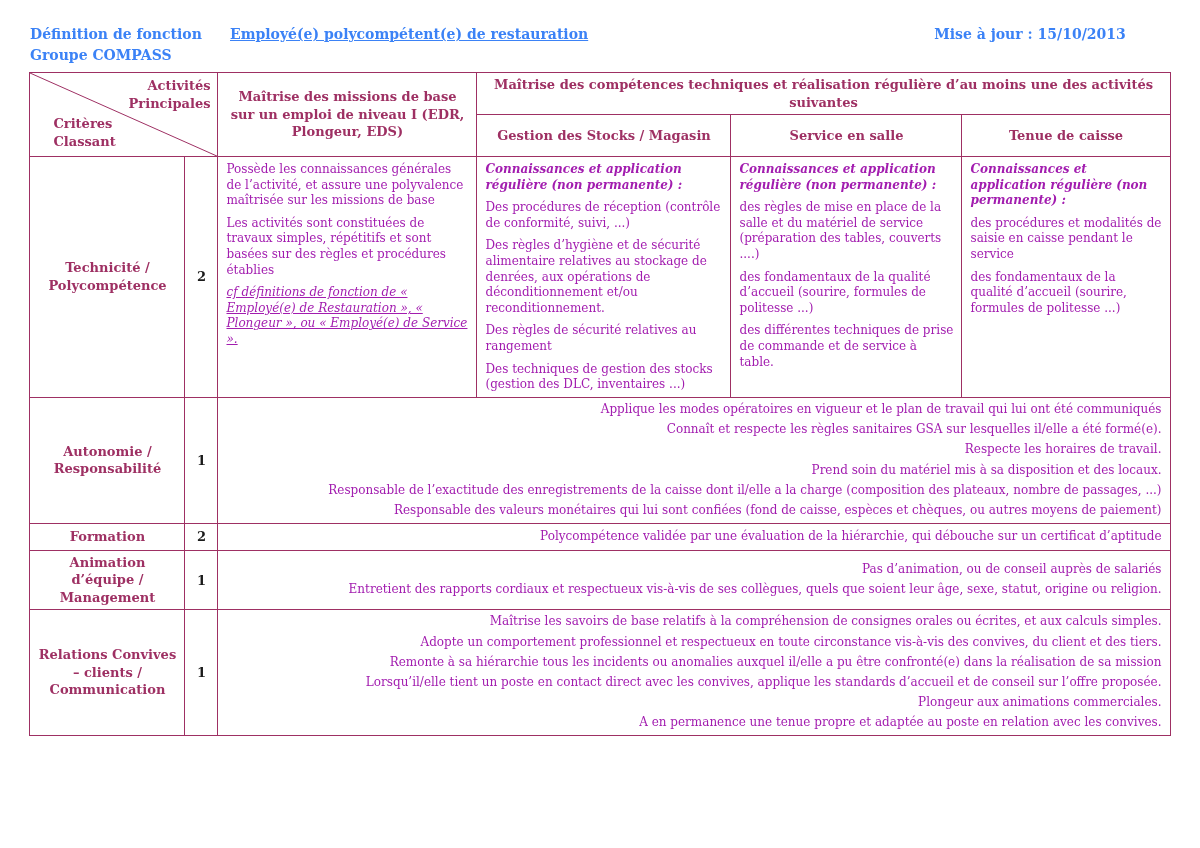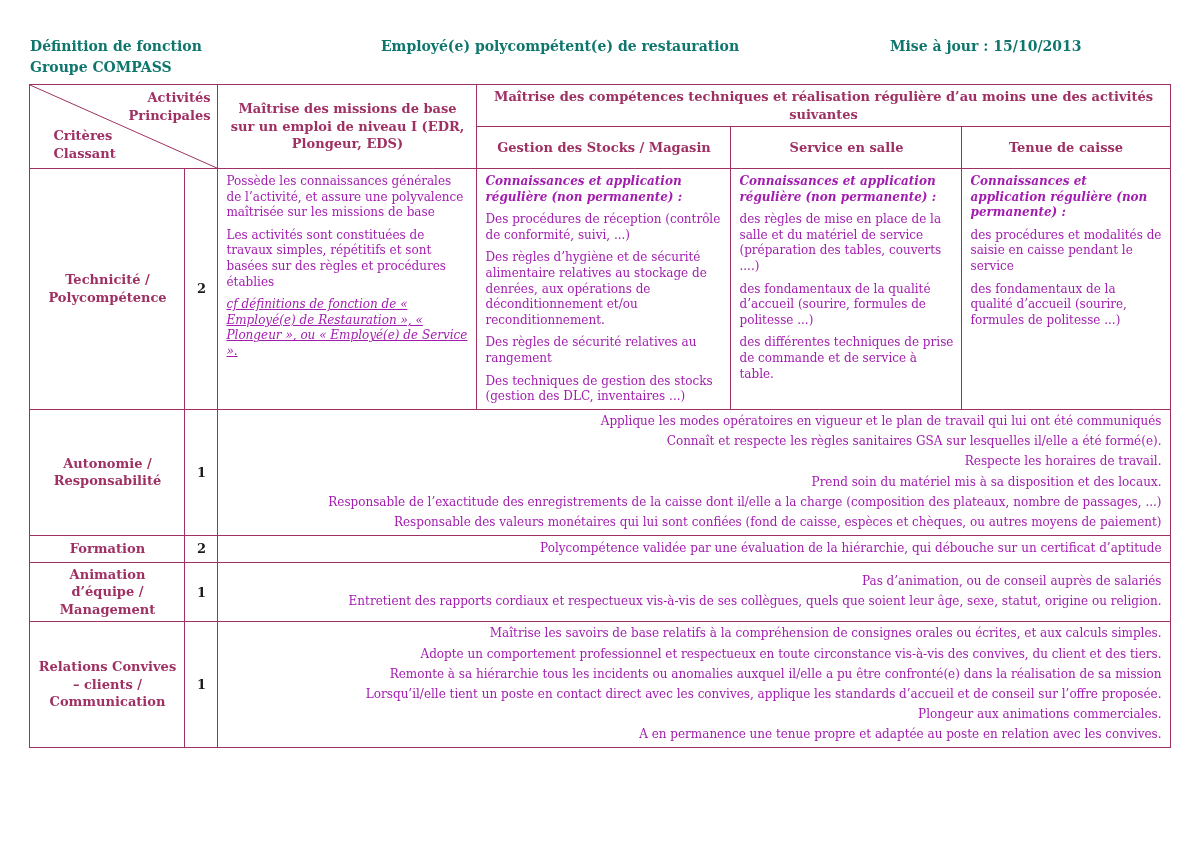--- a/index.html
+++ b/index.html
@@ -8,27 +8,27 @@
     width: 1200px; height: 848px;
     background: #ffffff;
     font-family: "DejaVu Serif", "Liberation Serif", serif;
     color: #111111;
   }
   .page { width: 1200px; height: 848px; overflow: hidden; }
 
   
   .doc-header {
     display: flex; align-items: flex-start;
-    padding: 36px 30px 6px 30px;
-    color: #0f766e; font-weight: bold;
+    padding: 24px 30px 6px 30px;
+    color: #3b82f6; font-weight: bold;
     font-size: 14px; line-height: 1.5;
   }
   .dh-left  { width: 200px; text-align: left; }
-  .dh-center{ flex: 1; text-align: center; }
-  .dh-right { width: 280px; text-align: left; }
+  .dh-center{ flex: 1; text-align: left; text-decoration: underline; }
+  .dh-right { width: 280px; text-align: center; }
 
   
   .main-table {
     border-collapse: collapse; table-layout: fixed;
     width: 1140px; margin: 0 auto;
   }
   .main-table th, .main-table td {
     border: 1.6px solid #9e3063;
     overflow: hidden;
   }

